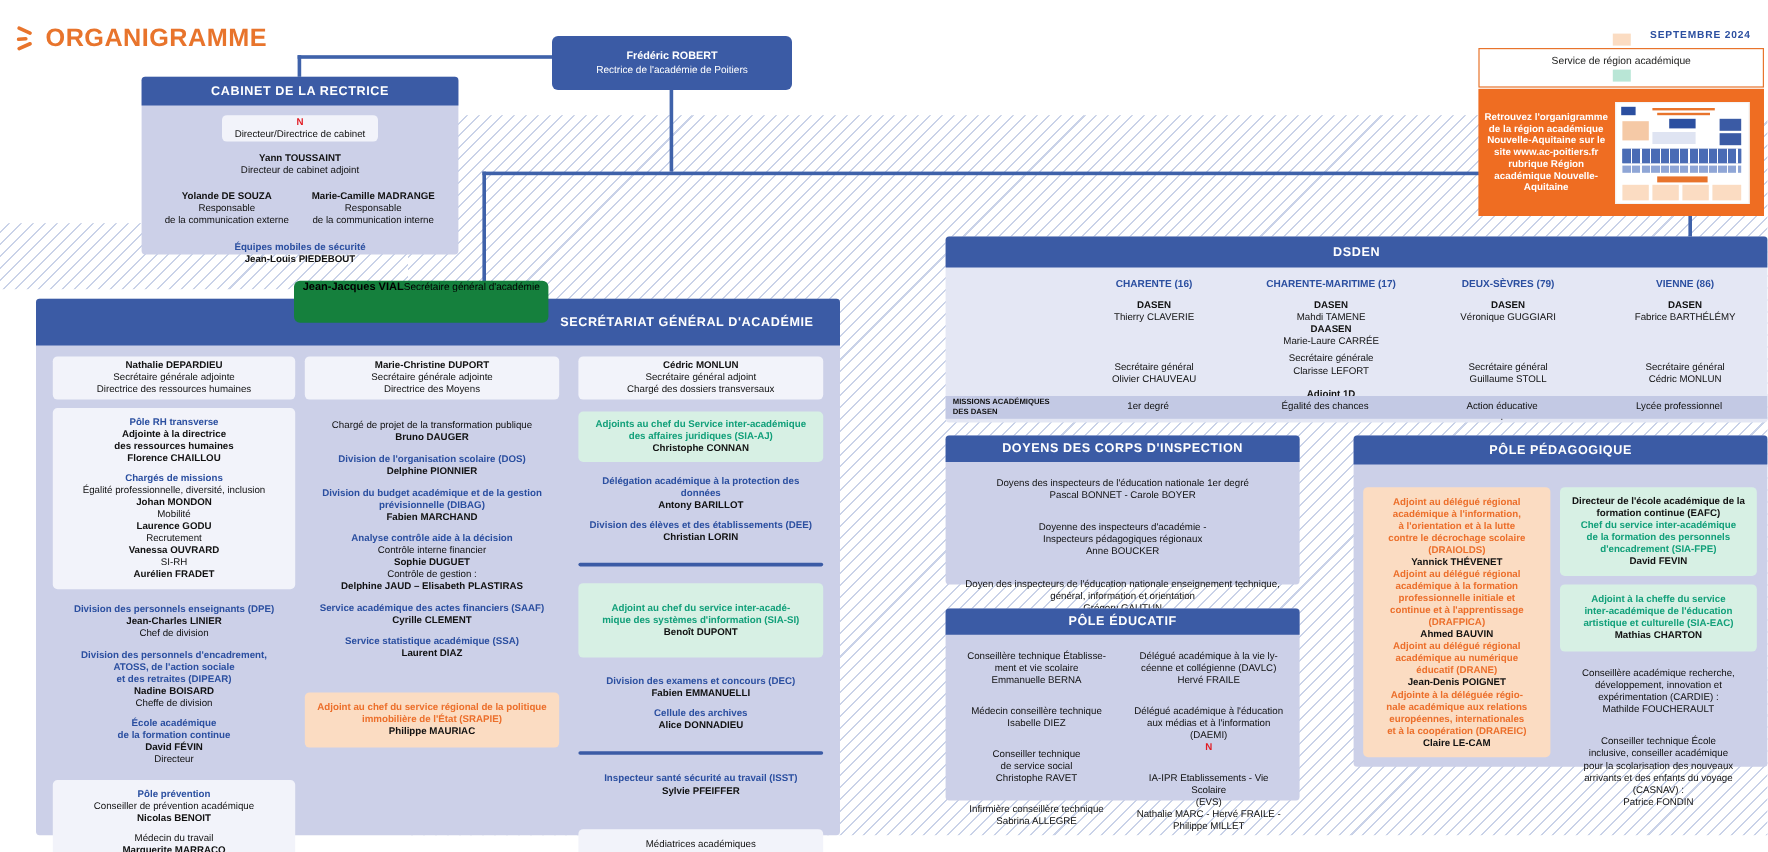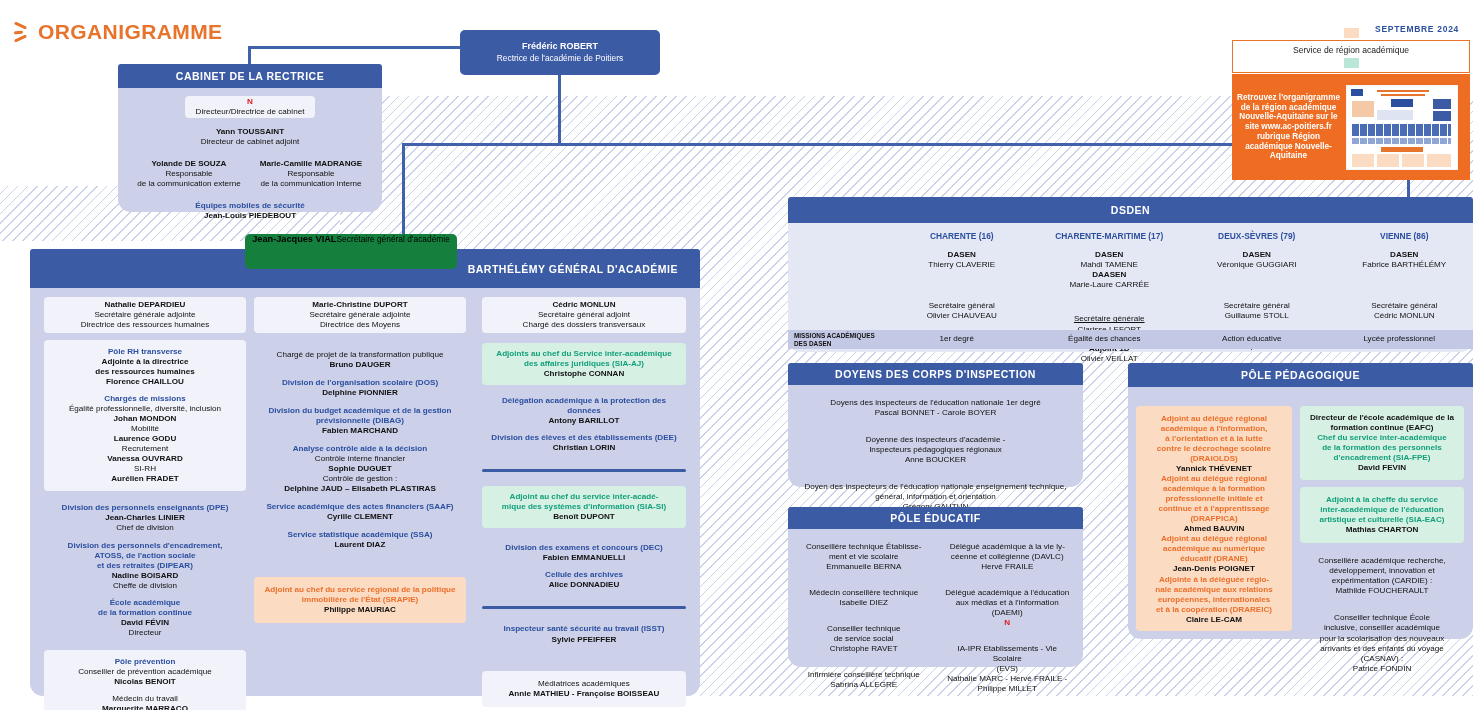--- a/index.html
+++ b/index.html
@@ -39,21 +39,21 @@
   .legend-row span.txt{font-size:8.6px;color:#20201f;}
   
   #promo{position:absolute;left:1232px;top:74px;width:238px;height:106px;
          background:#ef6d22;display:flex;align-items:center;}
   #promo-text{width:105px;text-align:center;color:#fff;font-size:8.2px;
               font-weight:bold;line-height:1.18;padding-left:4px;}
   #promo-thumb{width:110px;height:83px;margin-left:5px;background:#fff;
                position:relative;overflow:hidden;border:1px solid #f4f4f4;}
   .tb{position:absolute;}
   
-  .panel{position:absolute;background:#ccd0e8;border-radius:13px;}
+  .panel{position:absolute;background:#ccd0e8;border-radius:3px;}
   .panel-head{background:#3b5ba5;color:#fff;font-size:10.5px;font-weight:bold;
               text-align:center;letter-spacing:.5px;display:flex;align-items:center;
               justify-content:center;border-radius:3px 3px 0 0;}
   
   .card{background:#f2f3fa;border-radius:4px;text-align:center;
         font-size:8.1px;color:#111;line-height:1.24;
         display:flex;flex-direction:column;justify-content:center;padding:4px 5px;box-sizing:border-box;}
   .card.plain{background:transparent;}
   .card.green{background:#d7f0e4;}
   .card.orange{background:#fbdcc2;}
@@ -177,21 +177,21 @@
   </div>
 </div>
 
 <div id="sga-box">
   <div class="nm">Jean-Jacques VIAL</div>
   <div>Secrétaire général d'académie</div>
 </div>
 
 <div class="panel" style="left:30px;top:249px;width:670px;height:447px;">
   <div class="panel-head" style="height:39px;justify-content:flex-end;padding-right:22px;">
-    <span>BARTHÉLÉMY GÉNÉRAL D'ACADÉMIE</span>
+    <span>SECRÉTARIAT GÉNÉRAL D'ACADÉMIE</span>
   </div>
 
   <div style="position:absolute;left:14px;top:48px;width:202px;">
     <div class="card" style="height:36px;">
       <div class="b">Nathalie DEPARDIEU</div>
       <div>Secrétaire générale adjointe</div>
       <div>Directrice des ressources humaines</div>
     </div>
 
     <div class="card" style="margin-top:7px;padding:7px 5px;">
@@ -308,21 +308,21 @@
     <div class="card plain" style="margin-top:7px;">
       <div class="blue">Délégation académique à la protection des données</div>
       <div class="b">Antony BARILLOT</div>
       <div style="height:7px;"></div>
       <div class="blue">Division des élèves et des établissements (DEE)</div>
       <div class="b">Christian LORIN</div>
     </div>
 
     <div class="sep" style="margin-top:12px;"></div>
 
-    <div class="card green" style="margin-top:14px;padding:6px 5px;">
+    <div class="card green" style="margin-top:14px;padding:16px 5px;">
       <div class="grn">Adjoint au chef du service inter-acadé-<br>mique des systèmes d'information (SIA-SI)</div>
       <div class="b">Benoît DUPONT</div>
     </div>
     <div class="card plain" style="margin-top:11px;">
       <div class="blue">Division des examens et concours (DEC)</div>
       <div class="b">Fabien EMMANUELLI</div>
       <div style="height:7px;"></div>
       <div class="blue">Cellule des archives</div>
       <div class="b">Alice DONNADIEU</div>
     </div>
@@ -362,21 +362,21 @@
       </div>
     </div>
     <div style="flex:1;padding-top:8px;">
       <div class="dsden-col-head">CHARENTE-MARITIME (17)</div>
       <div class="dsden-cell" style="margin-top:9px;">
         <div class="b">DASEN</div>
         <div>Mahdi TAMENE</div>
         <div class="b">DAASEN</div>
         <div>Marie-Laure CARRÉE</div>
       </div>
-      <div class="dsden-cell" style="margin-top:24px;text-decoration:underline;">
+      <div class="dsden-cell" style="margin-top:4px;">
         <div>Secrétaire générale</div>
         <div>Clarisse LEFORT</div>
       </div>
       <div class="dsden-cell" style="margin-top:9px;">
         <div class="b">Adjoint 1D</div>
         <div>Olivier VEILLAT</div>
       </div>
     </div>
     <div style="flex:1;padding-top:8px;">
       <div class="dsden-col-head">DEUX-SÈVRES (79)</div>

